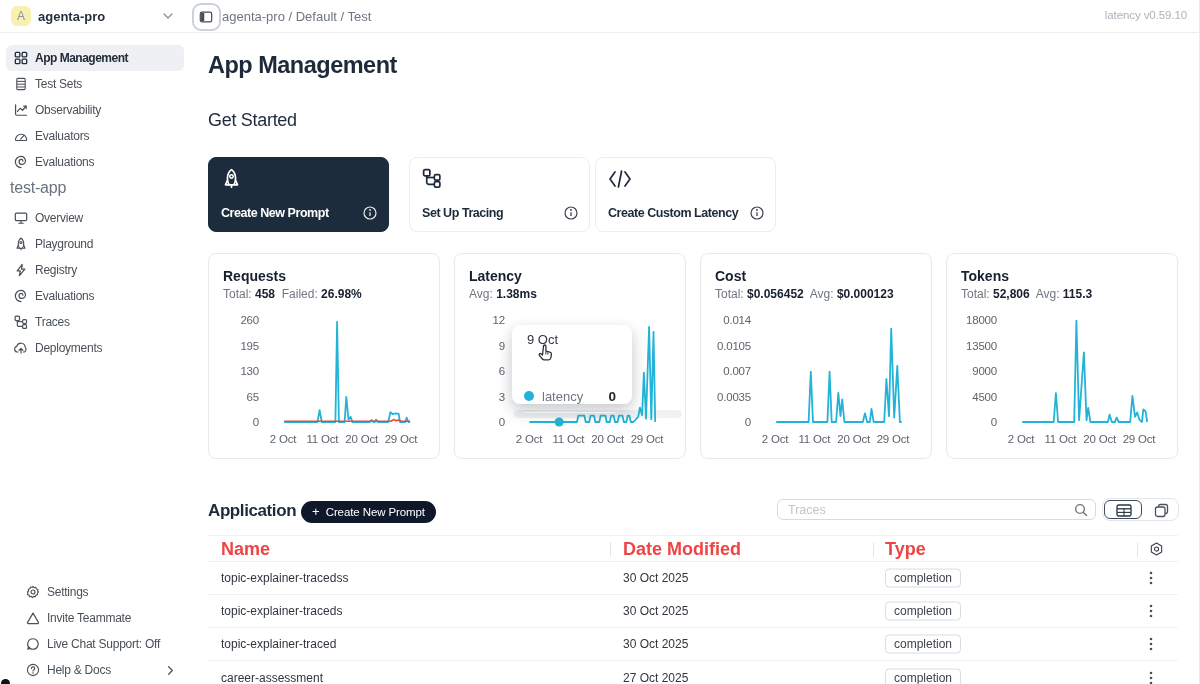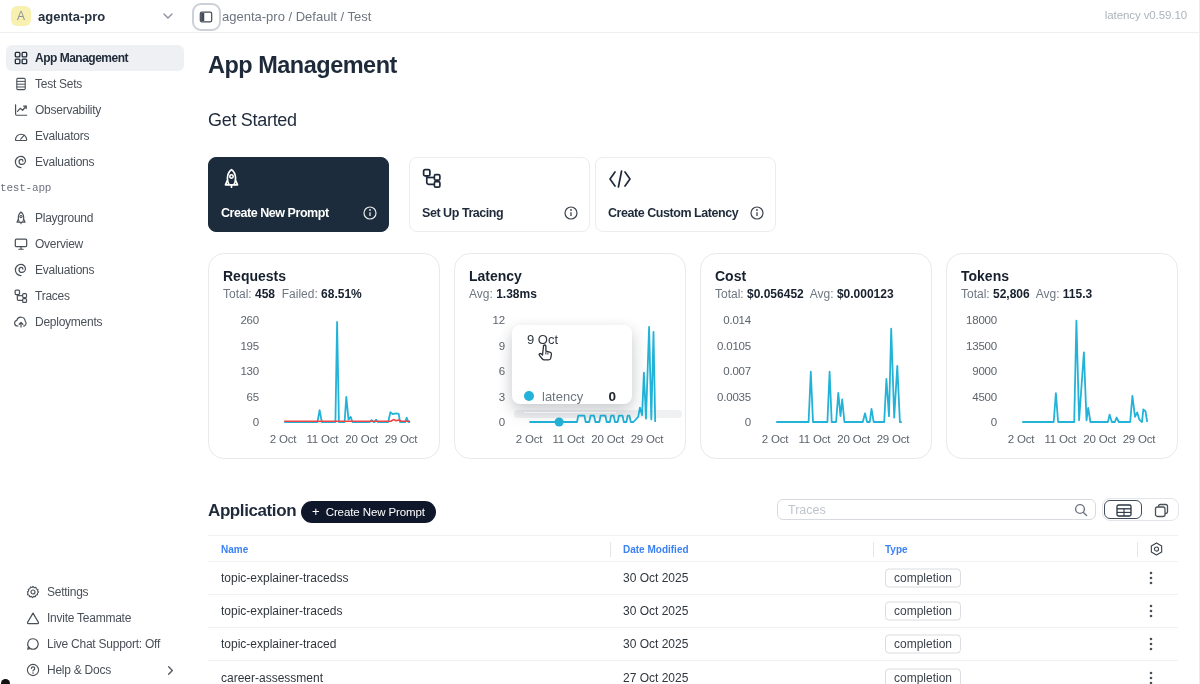--- a/index.html
+++ b/index.html
@@ -20,39 +20,39 @@
 #version { position:absolute; right:13px; top:9px; font-size:11.5px; letter-spacing:-0.1px; color:#adb3bc; }
 
 
 #sidebar { position:absolute; left:0; top:33px; width:185px; height:651px; }
 .sitem { position:relative; height:26px; display:flex; align-items:center; padding-left:14px;
   font-size:12px; letter-spacing:-0.25px; color:#4a5058; }
 .sitem svg:first-of-type { width:14px; height:14px; }
 .sitem svg { flex:0 0 auto; margin-right:7px; }
 .sitem.active { background:#eef0f4; border-radius:6px; margin:0 1px 0 6px; padding-left:8px;
   font-weight:700; letter-spacing:-0.5px; color:#222c39; }
-.slabel { height:26px; display:flex; align-items:center; font-size:11px; letter-spacing:-0.2px; color:#6b7280;font-family:Liberation Mono, monospace; }
+.slabel { height:26px; display:flex; align-items:center; padding-left:10px; font-size:16px; letter-spacing:-0.2px; color:#6b7280; }
 #sidebottom { position:absolute; left:12px; bottom:1px; width:185px;text-align:right; }
 
 
 #main { position:absolute; left:185px; top:33px; width:1014px; height:651px; }
 h1 { position:absolute; left:23px; top:19px; font-size:23.5px; font-weight:700; letter-spacing:-0.5px; color:#1e2a3a; }
 #getstarted { position:absolute; left:23px; top:70px; font-size:18px; font-weight:400; letter-spacing:-0.3px; color:#1e2a3a;margin-top:7px; }
 .gcard { position:absolute; top:124px; width:181px; height:75px; border-radius:8px; background:#fff;
   border:1px solid #ebedef; }
 .gcard .ttl { position:absolute; left:12px; bottom:11px; font-size:12.5px; font-weight:600; letter-spacing:-0.45px; color:#1e2a3a; white-space:nowrap; }
 .gcard .info { position:absolute; right:11px; bottom:11px; }
 .gcard .gic { position:absolute; left:12px; top:10px; }
 #gcard1 { left:23px; background:#1c2c3c; border-color:#1c2c3c; }
 #gcard1 .ttl { color:#fff; }
 #gcard2 { left:224px; }
 #gcard3 { left:410px; }
 
 
-.scard { position:absolute; top:220px; width:232px; height:206px; border-radius:16px;
+.scard { position:absolute; top:220px; width:232px; height:206px; border-radius:8px;
   border:1px solid #e7e9ec; background:#fff; }
 .scard .sttl { position:absolute; left:14px; top:14px; font-size:14px; font-weight:700; color:#16202e; }
 .scard .ssub { position:absolute; left:14px; top:33px; font-size:12px; color:#6f7680; }
 .scard .ssub b { color:#16202e; }
 .scard svg.chart { position:absolute; left:0; top:0; }
 #scard1 { left:23px; } #scard2 { left:269px; } #scard3 { left:515px; } #scard4 { left:761px; }
 .axis { font-size:11.5px; fill:#5d646d; letter-spacing:-0.2px; }
 
 
 #ltip { position:absolute; left:327px; top:292px; width:120px; height:79px; background:#fff;
@@ -76,21 +76,21 @@
 #seg { position:absolute; left:917px; top:465px; width:77px; height:23px; border:1px solid #e2e5e9;
   border-radius:8px; background:#fff; }
 #seg .cell1 { position:absolute; left:1px; top:1px; width:38px; height:19px; border:1px solid #414d5c;
   border-radius:6px; }
 #seg .cell1 svg { position:absolute; left:11px; top:3px; }
 #seg .cell2 { position:absolute; right:9px; top:4px; }
 
 
 #tbl { position:absolute; left:23px; top:502px; width:970px; }
 .trow { position:relative; height:33px; border-bottom:1px solid #f0f1f3; font-size:12px; color:#30363e; }
-.trow.head { height:27px; border-top:1px solid #f0f1f3; font-size:10px; font-weight:600; color:#3b82f6; }
+.trow.head { height:27px; border-top:1px solid #f0f1f3; font-size:18px; font-weight:600; color:#ef4444; }
 .c1 { position:absolute; left:13px; top:50%; transform:translateY(-50%); }
 .c2 { position:absolute; left:415px; top:50%; transform:translateY(-50%); }
 .c3 { position:absolute; left:677px; top:50%; transform:translateY(-50%); }
 .c4 { position:absolute; left:941px; top:50%; transform:translateY(-50%); }
 .vsep { position:absolute; width:1px; height:15px; top:6px; background:#e4e6ea; }
 .tag { display:inline-block; border:1px solid #d9dce0; border-radius:4px; background:#fff;
   font-size:12px; color:#3c434c; padding:1px 8px 2px; }
 </style>
 </head>
 <body>
@@ -134,31 +134,34 @@
   <div class="sitem"><svg width="15" height="15" viewBox="0 0 16 16">
           <path d="M1.7 12.4a6.4 6.4 0 0112.8 0 .8.8 0 01-.8.8H2.5a.8.8 0 01-.8-.8z" fill="none" stroke="#4a5058" stroke-width="1.3" stroke-linejoin="round"></path>
           <line x1="7.6" y1="11.6" x2="11.7" y2="7.1" stroke="#4a5058" stroke-width="1.3" stroke-linecap="round"></line>
         </svg> Evaluators</div>
   <div class="sitem"><svg width="15" height="15" viewBox="0 0 16 16">
           <path d="M8 14.4a6.4 6.4 0 110-12.8 5.1 5.1 0 015.1 5.1 4.1 4.1 0 01-4.1 4.1 3.2 3.2 0 01-3.2-3.2 2.5 2.5 0 012.5-2.5 1.9 1.9 0 011.9 1.9" fill="none" stroke="#4a5058" stroke-width="1.4" stroke-linecap="round"></path>
         </svg> Evaluations</div>
   <div class="slabel">test-app</div>
   <div style="height:4px"></div>
   <div class="sitem"><svg width="15" height="15" viewBox="0 0 16 16">
+          <rect x="1.5" y="2.5" width="13" height="8.6" rx="1.3" fill="none" stroke="#4a5058" stroke-width="1.4"></rect>
+          <line x1="5.5" y1="14" x2="10.5" y2="14" stroke="#4a5058" stroke-width="1.4" stroke-linecap="round"></line>
+          <line x1="8" y1="11.1" x2="8" y2="14" stroke="#4a5058" stroke-width="1.4"></line>
+        </svg> Overview</div>
+  <div class="sitem"><svg width="15" height="15" viewBox="0 0 16 16">
           <path d="M8 1.2c2 1.5 3.1 3.8 3.1 6.6 0 1.9-.5 3.7-1.3 5H6.2c-.8-1.3-1.3-3.1-1.3-5 0-2.8 1.1-5.1 3.1-6.6z" fill="none" stroke="#4a5058" stroke-width="1.3" stroke-linejoin="round"></path>
           <circle cx="8" cy="6.4" r="1.3" fill="none" stroke="#4a5058" stroke-width="1.2"></circle>
           <path d="M4.9 9.5L3.4 12.8h2.8" fill="none" stroke="#4a5058" stroke-width="1.3" stroke-linejoin="round"></path>
           <path d="M11.1 9.5l1.5 3.3H9.8" fill="none" stroke="#4a5058" stroke-width="1.3" stroke-linejoin="round"></path>
           <line x1="8" y1="12.8" x2="8" y2="14.6" stroke="#4a5058" stroke-width="1.3" stroke-linecap="round"></line>
         </svg> Playground</div>
   <div class="sitem"><svg width="15" height="15" viewBox="0 0 16 16">
-          <rect x="1.5" y="2.5" width="13" height="8.6" rx="1.3" fill="none" stroke="#4a5058" stroke-width="1.4"></rect>
-          <line x1="5.5" y1="14" x2="10.5" y2="14" stroke="#4a5058" stroke-width="1.4" stroke-linecap="round"></line>
-          <line x1="8" y1="11.1" x2="8" y2="14" stroke="#4a5058" stroke-width="1.4"></line>
-        </svg> Overview</div>
+          <path d="M9.4 1.5L3.6 9h3.6l-1 5.5L12.4 7H8.7z" fill="none" stroke="#4a5058" stroke-width="1.4" stroke-linejoin="round"></path>
+        </svg> Registry</div>
   <div class="sitem"><svg width="15" height="15" viewBox="0 0 16 16">
           <path d="M8 14.4a6.4 6.4 0 110-12.8 5.1 5.1 0 015.1 5.1 4.1 4.1 0 01-4.1 4.1 3.2 3.2 0 01-3.2-3.2 2.5 2.5 0 012.5-2.5 1.9 1.9 0 011.9 1.9" fill="none" stroke="#4a5058" stroke-width="1.4" stroke-linecap="round"></path>
         </svg> Evaluations</div>
   <div class="sitem"><svg width="15" height="15" viewBox="0 0 16 16">
           <rect x="1.3" y="1.3" width="5" height="5" rx="1.1" fill="none" stroke="#4a5058" stroke-width="1.4"></rect>
           <path d="M3.8 6.3v5.1a1.7 1.7 0 001.7 1.7h4.4" fill="none" stroke="#4a5058" stroke-width="1.35"></path>
           <line x1="3.8" y1="7.6" x2="9.9" y2="7.6" stroke="#4a5058" stroke-width="1.35"></line>
           <rect x="9.9" y="5.3" width="4.4" height="4.4" rx="1.1" fill="none" stroke="#4a5058" stroke-width="1.35"></rect>
           <rect x="9.9" y="10.9" width="4.4" height="4.4" rx="1.1" fill="none" stroke="#4a5058" stroke-width="1.35"></rect>
         </svg> Traces</div>
@@ -230,21 +233,21 @@
     <div class="ttl">Create Custom Latency</div>
     <svg class="info" width="14" height="14" viewBox="0 0 14 14">
           <circle cx="7" cy="7" r="6" fill="none" stroke="#3c434c" stroke-width="1.2"></circle>
           <line x1="7" y1="6.2" x2="7" y2="10" stroke="#3c434c" stroke-width="1.3"></line>
           <circle cx="7" cy="4" r="0.9" fill="#3c434c"></circle>
         </svg>
   </div>
 
   <div class="scard" id="scard1">
     <div class="sttl">Requests</div>
-    <div class="ssub">Total: <b>458</b>&nbsp; Failed: <b>68.51%</b></div>
+    <div class="ssub">Total: <b>458</b>&nbsp; Failed: <b>26.98%</b></div>
     <svg class="chart" width="232" height="206" viewBox="0 0 232 206">
           <text class="axis" x="50" y="70.2" text-anchor="end">260</text>
           <text class="axis" x="50" y="95.7" text-anchor="end">195</text>
           <text class="axis" x="50" y="121.2" text-anchor="end">130</text>
           <text class="axis" x="50" y="146.7" text-anchor="end">65</text>
           <text class="axis" x="50" y="172.2" text-anchor="end">0</text>
           <text class="axis" x="74" text-anchor="middle" y="189">2 Oct</text>
           <text class="axis" x="113.3" text-anchor="middle" y="189">11 Oct</text>
           <text class="axis" x="152.6" text-anchor="middle" y="189">20 Oct</text>
           <text class="axis" x="192" text-anchor="middle" y="189">29 Oct</text>

